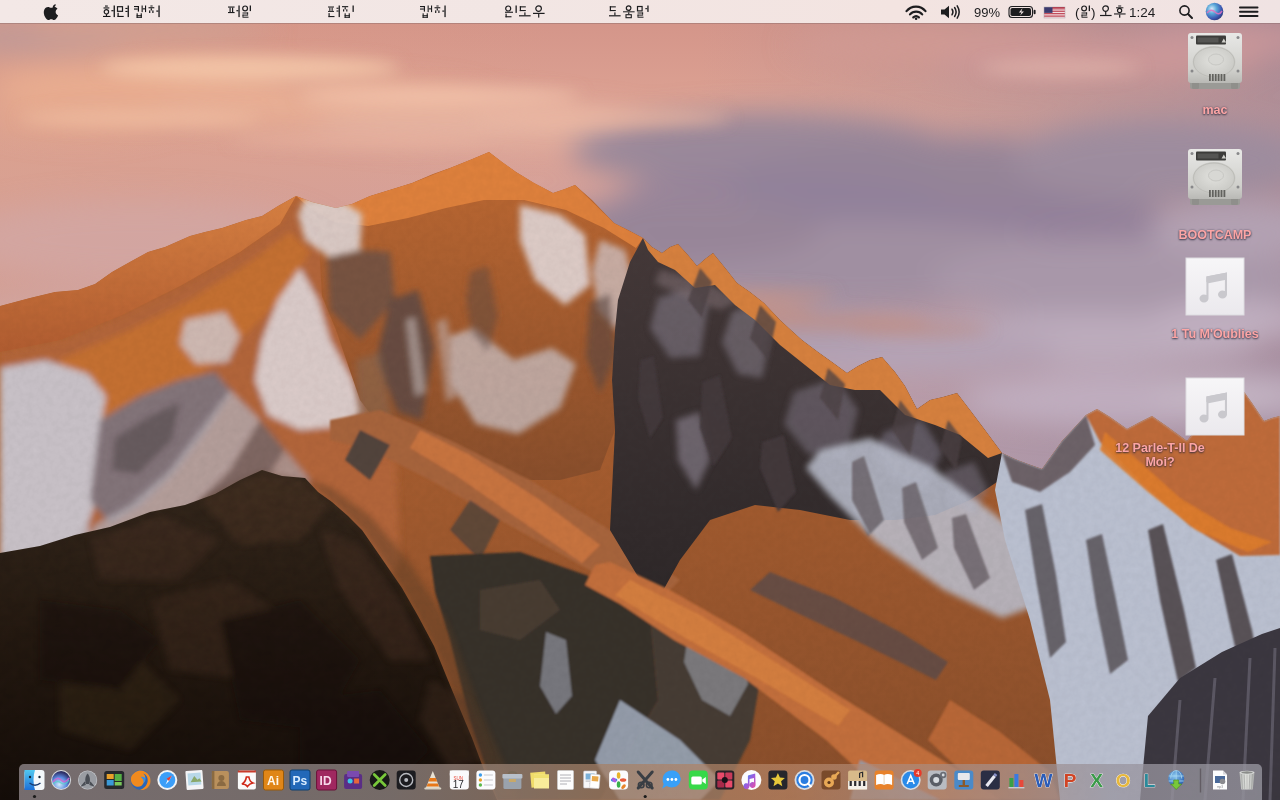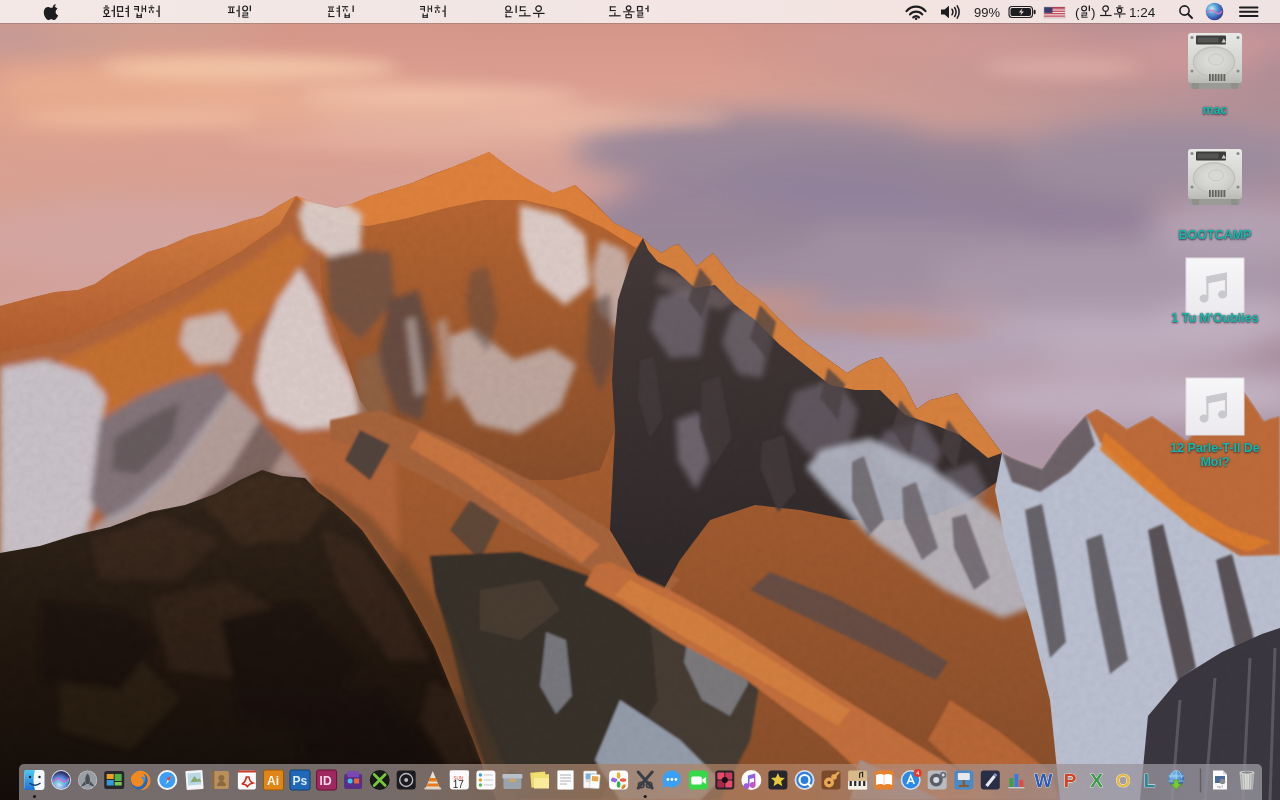--- a/index.html
+++ b/index.html
@@ -1,21 +1,21 @@
 <!DOCTYPE html>
 <html><head>
 <meta charset="utf-8">
 <style>
   html,body{margin:0;padding:0;width:1280px;height:800px;overflow:hidden;background:#000;}
   #screen{position:relative;width:1252px;height:800px;font-family:"Liberation Sans",sans-serif;}
   #wall{position:absolute;left:0;top:0;}
   #menubar{position:absolute;left:0;top:0;width:1280px;height:23px;
     background:linear-gradient(90deg,#f3e8e6 0%,#f2e6e4 40%,#f3e4e1 70%,#f0e3e3 100%);
     box-shadow:0 1px 0 rgba(125,100,100,.38);}
-  .dlabel{position:absolute;color:#14b8a6;font-weight:bold;font-size:12.5px;line-height:14px;
+  .dlabel{position:absolute;color:#fca5a5;font-weight:bold;font-size:12.5px;line-height:14px;
     text-align:center;text-shadow:0 1px 2px rgba(40,40,60,.85),0 0 2px rgba(40,40,60,.5);}
   #dock{position:absolute;left:19px;top:764px;width:1243px;height:36px;border-radius:5px 5px 0 0;
     background:linear-gradient(90deg,rgba(134,125,128,.85) 0%,rgba(138,127,124,.82) 30%,rgba(165,128,102,.74) 47%,rgba(182,133,103,.7) 62%,rgba(168,140,130,.72) 75%,rgba(152,148,158,.76) 88%,rgba(150,148,158,.8) 100%);}
   #dockicons{position:absolute;left:0;top:762px;}
 </style>
 </head>
 <body>
 <div id="screen">
 <svg id="wall" width="1280" height="800" viewBox="0 0 1280 800">
 <defs>
@@ -496,22 +496,22 @@
 </g>
 </g>
       </defs>
 <use href="#hdd" x="8" y="5"></use>
 <use href="#hdd" x="8" y="121"></use>
 <use href="#mus" x="6" y="230"></use>
 <use href="#mus" x="6" y="350"></use>
 </svg>
 <div class="dlabel" style="left:1180px;top:103px;width:70px">mac</div>
 <div class="dlabel" style="left:1165px;top:228px;width:100px">BOOTCAMP</div>
-<div class="dlabel" style="left:1155px;top:311px;width:120px">1 Tu M'Oublies</div>
-<div class="dlabel" style="left:1155px;top:441px;width:120px">12 Parle-T-Il De<br>Moi?</div>
+<div class="dlabel" style="left:1155px;top:327px;width:120px">1 Tu M'Oublies</div>
+<div class="dlabel" style="left:1100px;top:441px;width:120px">12 Parle-T-Il De<br>Moi?</div>
 <div id="dock"></div>
 <svg id="dockicons" width="1280" height="38" viewBox="0 0 1280 38">
 <defs>
 <linearGradient id="finG" x1="0" y1="0" x2="0" y2="1">
           <stop offset="0" stop-color="#51c8f0"></stop>
           <stop offset="1" stop-color="#1d70d8"></stop>
         </linearGradient>
 <radialGradient id="sirG" cx="0.4" cy="0.75" r="0.9">
           <stop offset="0" stop-color="#cfe8f8"></stop>
           <stop offset="0.45" stop-color="#5a8ae0"></stop>

